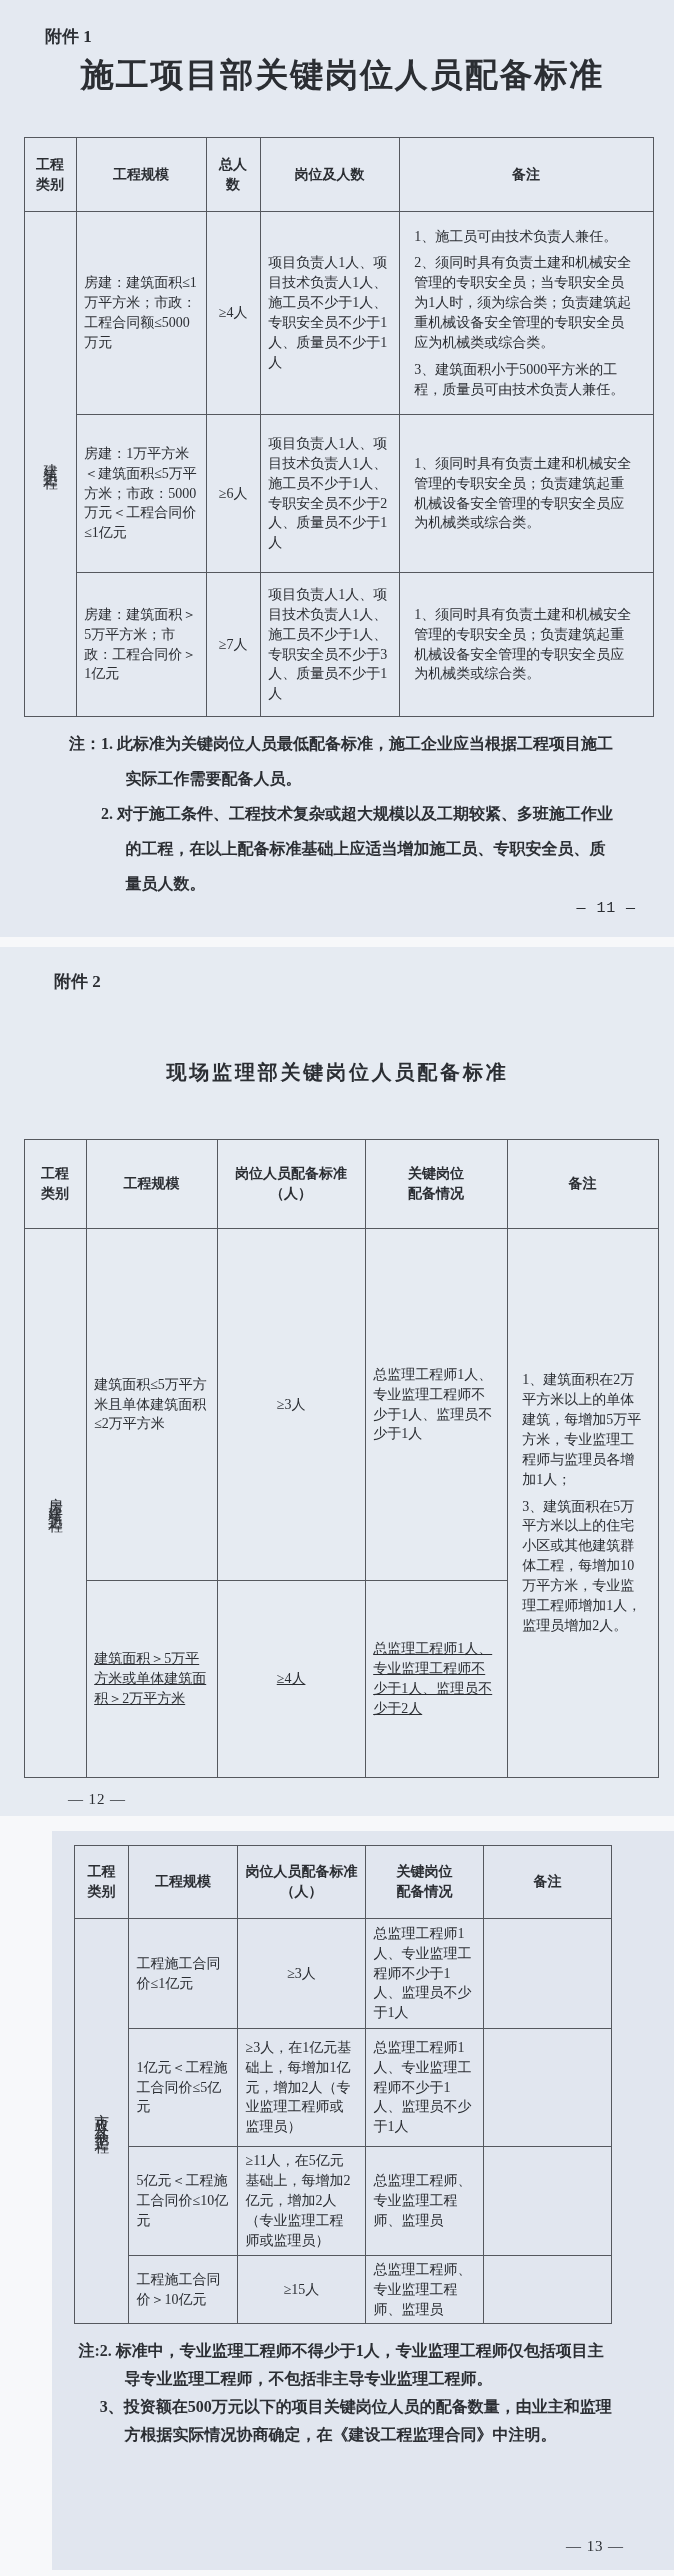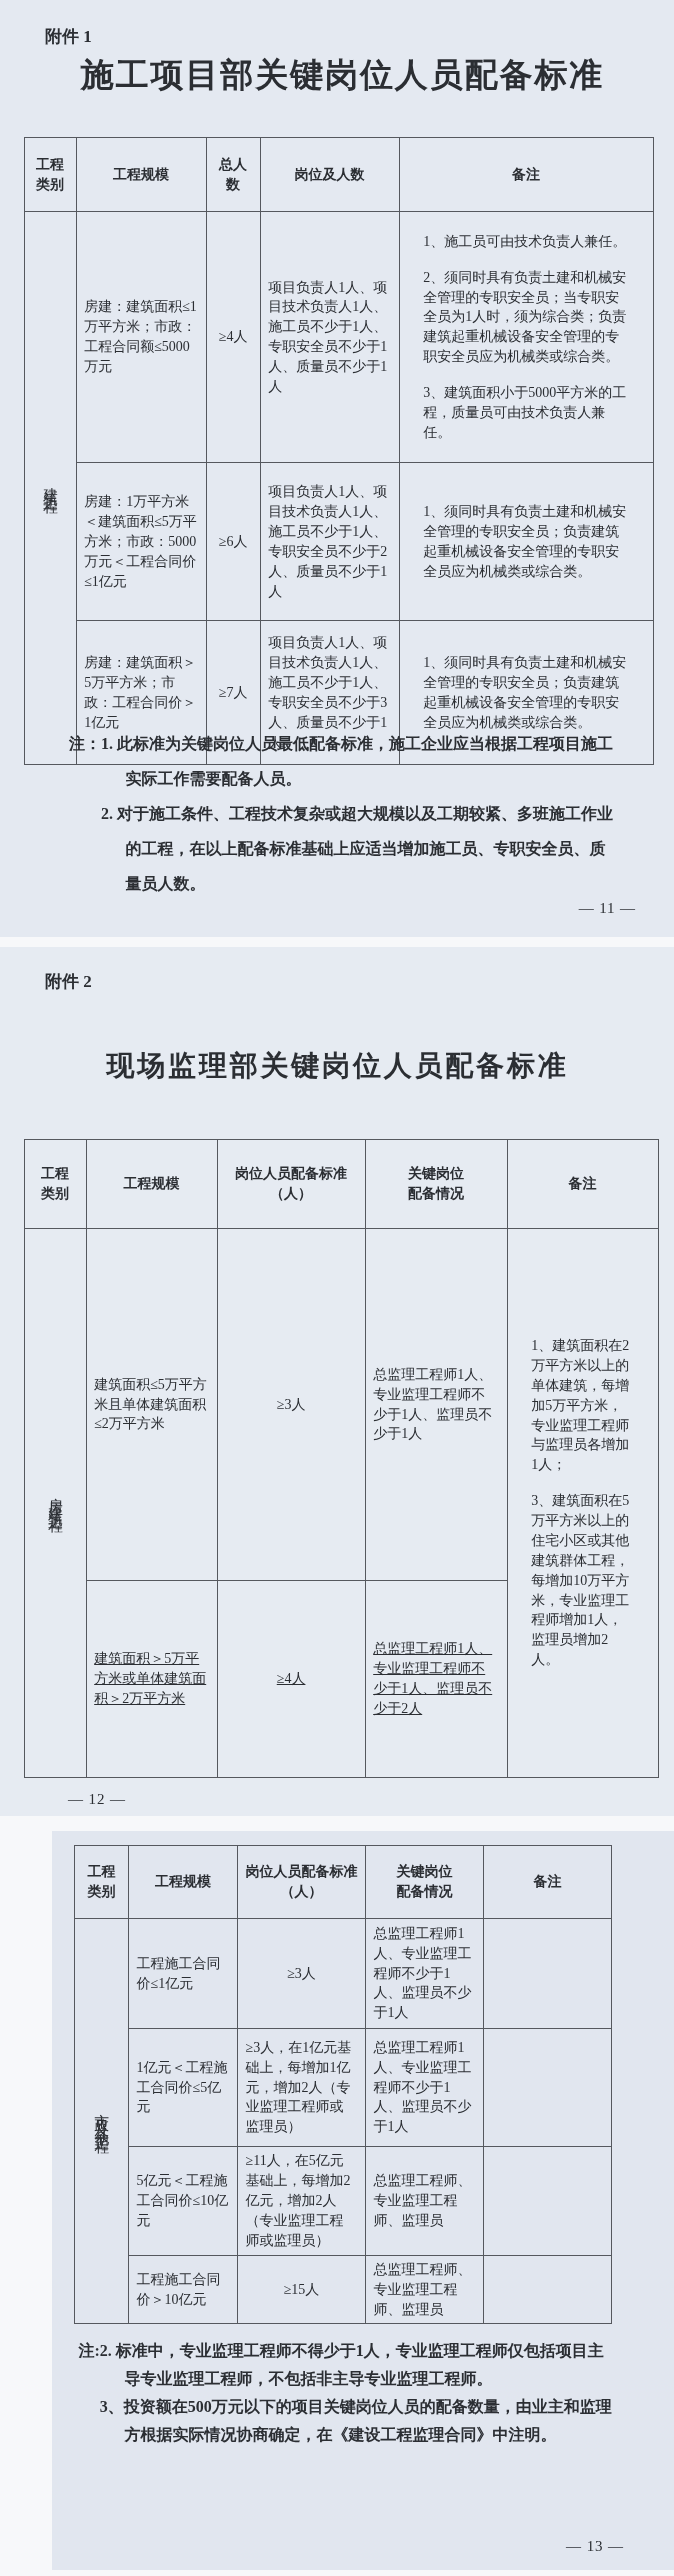--- a/index.html
+++ b/index.html
@@ -9,61 +9,61 @@
     font-family:"Liberation Serif","DejaVu Serif",serif;
     color:#2b2e33;
   }
   .page{position:absolute;left:0;width:675px;overflow:hidden;}
   #p1{top:0;height:937px;background:#e4e9f1;padding-left:10px;}
   #p2{top:947px;height:869px;background:#e6ebf2;}
   #p3{top:1831px;left:52px;width:623px;height:739px;background:#e1e6ef;}
 
   .attach{position:absolute;font-size:17px;font-weight:600;}
   #p1 .attach{left:45px;top:24.6px;}
-  #p2 .attach{left:45px;top:23px;text-align:center;}
+  #p2 .attach{left:54px;top:23px;text-align:center;}
 
   .doc-title{position:absolute;left:0;right:0;text-align:center;font-weight:700;}
   #p1 .doc-title{top:53px;font-size:33px;letter-spacing:1.9px;}
-  #p2 .doc-title{top:100px;font-size:28px;letter-spacing:2.8px;}
+  #p2 .doc-title{top:112px;font-size:20px;letter-spacing:2.8px;}
 
   table{border-collapse:collapse;table-layout:fixed;position:absolute;background:transparent;}
   td,th{
     border:0.9px solid #55585e;vertical-align:middle;
     padding:3.8px 7.6px;font-size:14px;line-height:1.42;
     word-break:break-all;
   }
   th{text-align:center;white-space:pre-line;font-weight:600;padding:3.8px 1.9px;}
   .cell-c{text-align:center;padding:3.8px 1.9px;}
   .cell-l{text-align:left;}
   .cat{text-align:center;padding:0;}
   .cat span{
     writing-mode:vertical-lr;text-orientation:upright;
     display:inline-block;letter-spacing:4.7px;font-size:14.6px;
   }
-  .rmk div{margin:16px;}
+  .rmk div{margin:7px;}
 
   #t1{left:23.6px;top:137px;width:629px;}
   #t1 tr.hr{height:74px;} #t1 tr.r1{height:203px;} #t1 tr.r2{height:158px;} #t1 tr.r3{height:144px;}
 
   #t2{left:23.6px;top:192px;width:635px;}
   #t2 tr.hr{height:89px;} #t2 tr.r1{height:352px;} #t2 tr.r2{height:197px;text-decoration:underline;}
 
   #t3{left:22px;top:14px;width:536px;}
   #t3 tr.hr{height:73px;} #t3 tr.r1{height:110px;} #t3 tr.r2{height:118px;}
   #t3 tr.r3{height:109px;} #t3 tr.r4{height:68px;}
 
   .notes{position:absolute;display:flex;font-size:16px;font-weight:600;}
   #p1 .notes{left:69px;top:726px;width:546px;line-height:35px;}
   #p3 .notes{left:26.5px;top:506px;width:537px;line-height:28px;}
   .notes .lbl{flex:0 0 auto;white-space:nowrap;}
   .notes .items{flex:1;}
   .notes .item{padding-left:24.6px;text-indent:-24.6px;}
 
   .pagenum{position:absolute;font-size:15px;letter-spacing:0.9px;}
-  #p1 .pagenum{right:49px;top:900px;}
+  #p1 .pagenum{right:49px;top:900px;font-family:Liberation Mono, monospace;}
   #p2 .pagenum{left:68px;top:844px;}
   #p3 .pagenum{right:51px;top:707px;}
 </style>
 </head>
 <body>
 
 <section class="page" id="p1">
   <div class="attach">附件 1</div>
   <h1 class="doc-title" style="margin:0">施工项目部关键岗位人员配备标准</h1>
 

